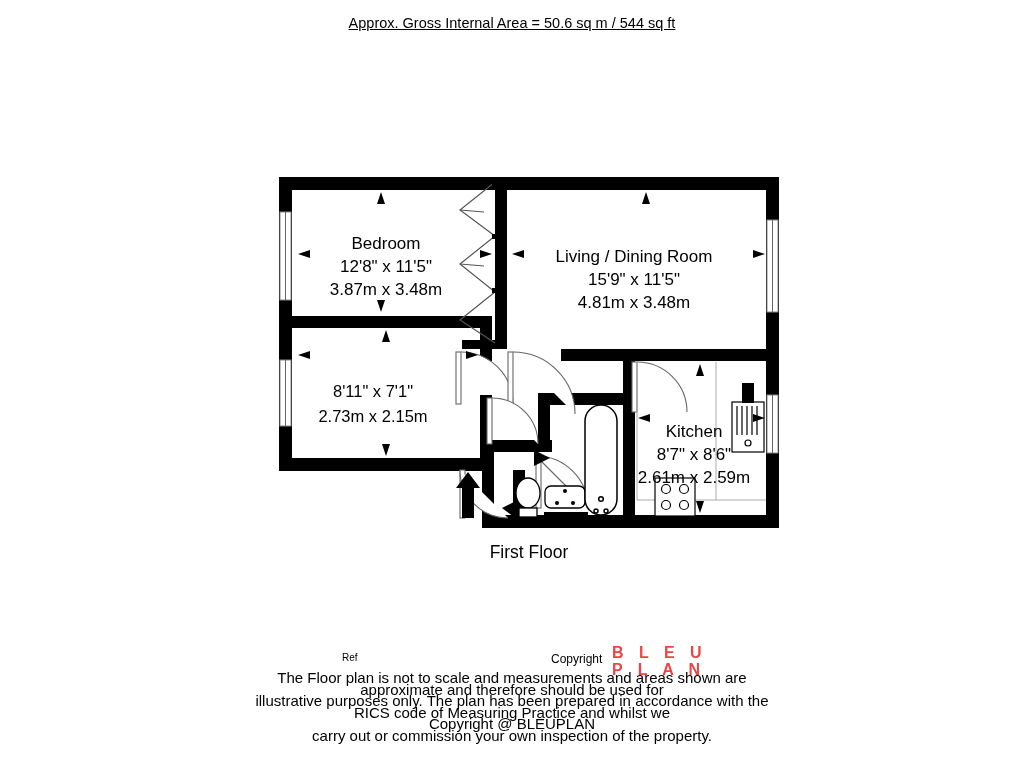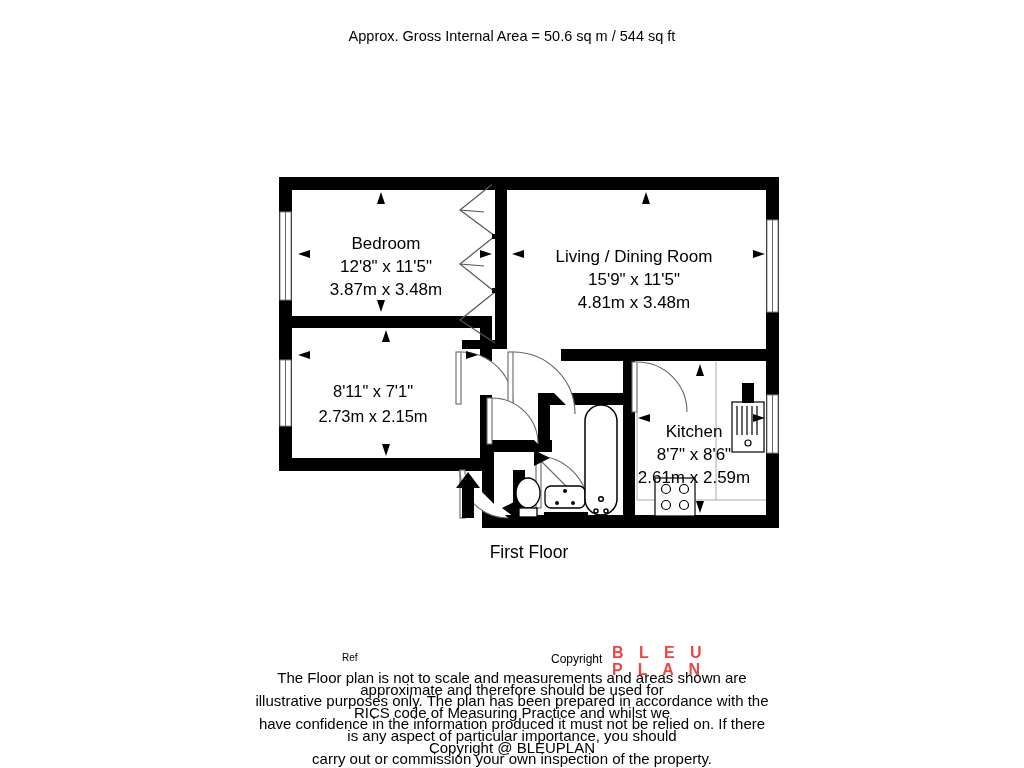--- a/index.html
+++ b/index.html
@@ -25,24 +25,25 @@
     text-align: center;
   }
   #plan-title {
     margin: 0;
     padding-top: 34px;
     font-size: 23px;
     font-weight: bold;
     letter-spacing: 0.1px;
   }
   #plan-subtitle {
-    margin: 16px;
+    margin: 3px;
     padding-top: 12px;
     font-size: 14.5px;
     font-weight: normal;
+    text-decoration: underline;
   }
 
   
   #plan-stage {
     position: absolute;
     left: 16px;
     top: 140px;
     width: 908px;
     height: 440px;
   }
@@ -353,17 +354,16 @@
     <div id="copyright-label">Copyright</div>
     <div id="brand-logo">
       <div>B L E U</div>
       <div>P L A N</div>
     </div>
   </div>
 
   <div id="disclaimer">
     <p>The Floor plan is not to scale and measurements and areas shown are approximate and therefore should be used for</p>
     <p>illustrative purposes only. The plan has been prepared in accordance with the RICS code of Measuring Practice and whilst we</p>
-    <p>have confidence in the information produced it must not be relied on. If there is any aspect of particular importance, you should</p>
     <p id="copyright-line">Copyright @ BLEUPLAN</p>
     <p>carry out or commission your own inspection of the property.</p>
   </div>
 </div>
 
 </body></html>

